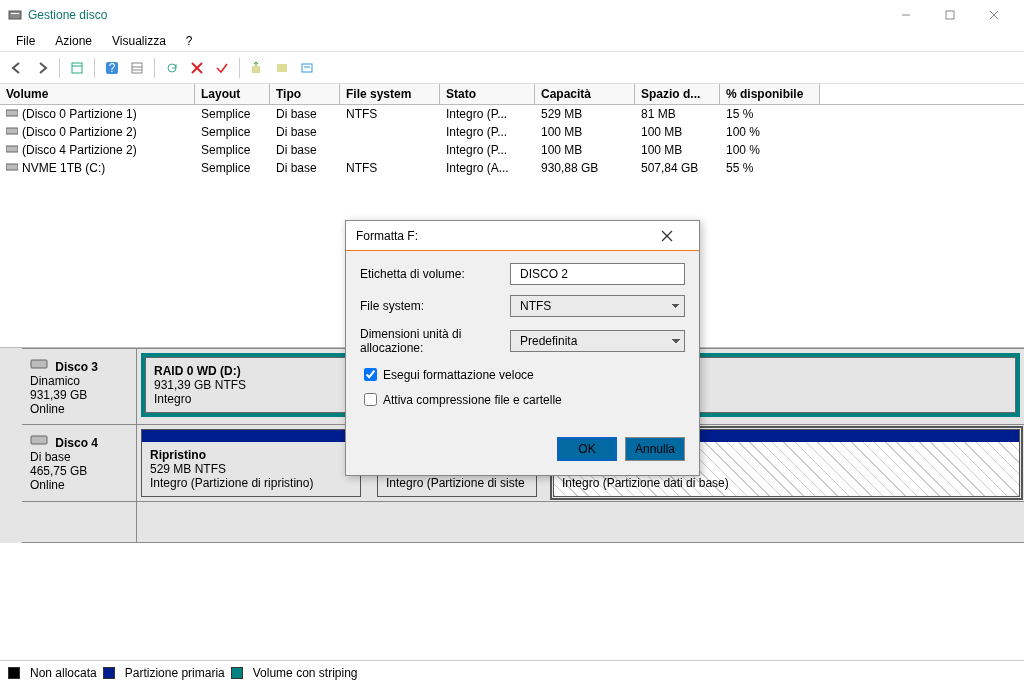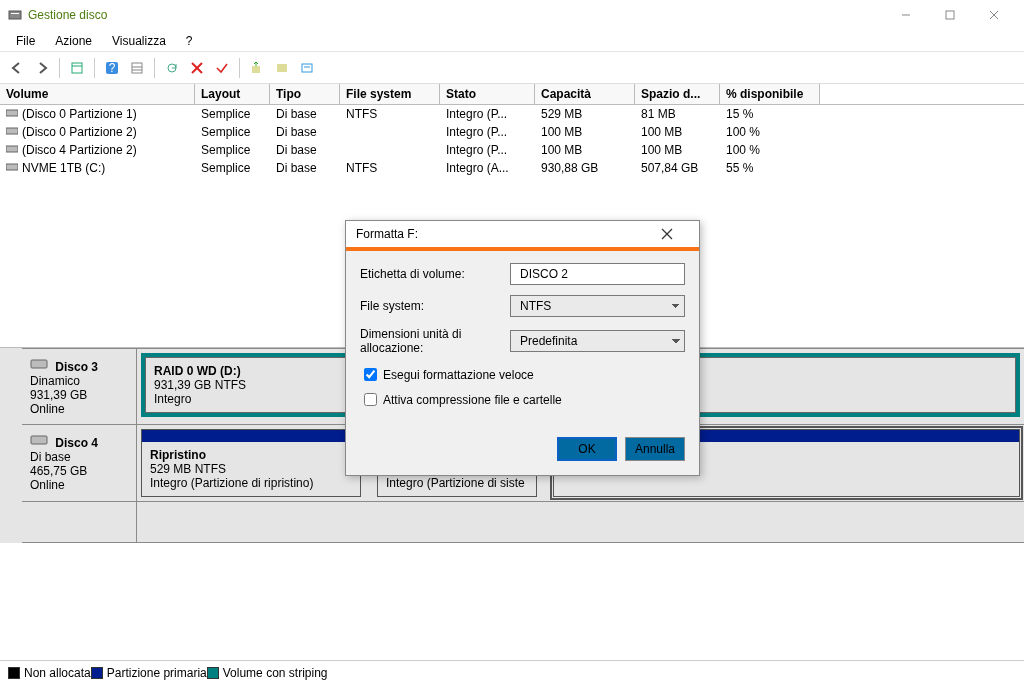--- a/index.html
+++ b/index.html
@@ -1,17 +1,17 @@
 <!DOCTYPE html>
 <html><head>
 <meta charset="utf-8">
 <style>
   * { box-sizing: border-box; font-family: "Segoe UI", Tahoma, sans-serif; font-size: 12px; }
   body { margin: 0; background: #fff; width: 1024px; height: 684px; overflow: hidden; position: relative; }
-  .titlebar { height: 30px; display: flex; align-items: center; padding: 0 8px; color: #4d7c0f; }
+  .titlebar { height: 30px; display: flex; align-items: center; padding: 0 8px; color: #0f766e; }
   .titlebar .icon { margin-right: 6px; font-size: 13px; }
   .titlebar .win-controls { margin-left: auto; display: flex; gap: 0; }
   .titlebar .win-controls div { width: 44px; height: 28px; display: flex; align-items: center; justify-content: center; color: #888; }
   .menubar { height: 22px; display: flex; align-items: center; padding: 0 6px; gap: 0; border-bottom: 1px solid #e5e5e5; }
   .menubar span { padding: 2px 10px; }
   .toolbar { height: 32px; display: flex; align-items: center; padding: 0 6px; gap: 3px; border-bottom: 1px solid #ddd; }
   .toolbar .btn { width: 22px; height: 22px; display: inline-flex; align-items: center; justify-content: center; border: 1px solid transparent; font-size: 13px; }
   .toolbar .sep { width: 1px; height: 20px; background: #ccc; margin: 0 3px; }
   .volume-list { border-bottom: 1px solid #bbb; }
   .vol-header { display: flex; background: #fff; border-bottom: 1px solid #bbb; }
@@ -28,24 +28,24 @@
   .disk-info b { font-weight: bold; }
   .disk-icon { display:inline-block; width:20px; margin-right:2px; }
   .disk-parts { flex: 1; padding: 4px; display: flex; gap: 4px; position: relative; }
   .part-box { border: 1px solid #555; padding: 0; display:flex; flex-direction:column; }
   .part-top { height: 12px; }
   .part-body { padding: 6px 8px; flex:1; }
   .part-body b { font-weight: bold; }
   .primary-top { background: #001d8e; }
   .hatched { background-image: repeating-linear-gradient(45deg, #ccc 0, #ccc 1px, #fff 1px, #fff 8px); }
   .sel-border { outline: 2px solid #555; outline-offset: 1px; }
-  .legend { position: absolute; bottom: 0; left: 0; right: 0; height: 24px; border-top: 1px solid #ccc; display: flex; align-items: center; padding: 0 8px; background:#fff;}
+  .legend { position: absolute; bottom: 0; left: 0; right: 0; height: 24px; border-top: 1px solid #ccc; display: flex; align-items: center; padding: 0 8px; gap: 6px; background:#fff;}
   .legend .sw { width: 12px; height: 12px; display:inline-block; margin-right:4px; border:1px solid #333;}
   .dialog { position: absolute; left: 345px; top: 220px; width: 355px; background: #f0f0f0; border: 1px solid #888; box-shadow: 2px 2px 8px rgba(0,0,0,.25); }
-  .dialog-title { height: 30px; display: flex; align-items: center; padding: 0 10px; background: #fff; border-bottom: 4px solid #f97316; }
+  .dialog-title { height: 30px; display: flex; align-items: center; padding: 0 10px; background: #fff; border-bottom: 1px solid #f97316; }
   .dialog-title .close { margin-left: auto; font-size: 14px; width: 28px; text-align: right; }
   .dialog-body { padding: 12px 14px; }
   .form-row { display: flex; align-items: center; margin-bottom: 10px; }
   .form-row label { width: 150px; }
   .form-row input[type=text], .form-row select { flex: 1; height: 22px; border: 1px solid #7a7a7a; background: #fff; padding: 0 9px; font-size:12px; }
   .form-row select { appearance: none; padding-right: 18px; background-image: linear-gradient(45deg, transparent 50%, #555 50%), linear-gradient(-45deg, transparent 50%, #555 50%); background-position: right 8px center, right 4px center; background-size: 4px 4px; background-repeat: no-repeat; background-color:#eaeaea; }
   .chk-row { display: flex; align-items: center; margin: 6px 0; }
   .chk-row input { margin-right: 6px; }
   .dialog-buttons { display: flex; justify-content: flex-end; gap: 8px; padding: 10px 14px 14px; }
   .dialog-buttons button { width: 60px; height: 24px; border: 1px solid #888; background: #0369a1; }
@@ -272,20 +272,25 @@
         <div class="part-box" style="width:160px;">
           <div class="part-top primary-top"></div>
           <div class="part-body">
             <b>&nbsp;</b><br>
             <span>100 MB</span><br>
             <span>Integro (Partizione di siste</span>
           </div>
         </div>
         <div class="part-box sel-border" style="flex:1;">
           <div class="part-top primary-top"></div>
+          <div class="part-body hatched">
+            <b>Volume  (F:)</b><br>
+            <span>465,13 GB NTFS</span><br>
+            <span>Integro (Partizione dati di base)</span>
+          </div>
         </div>
       </div>
     </div>
   </div>
 
   <div class="disk-row" style="border-bottom:1px solid #8a8a8a;">
     <div class="disk-info" style="height:40px;"></div>
     <div style="flex:1;"></div>
   </div>
 </div>

